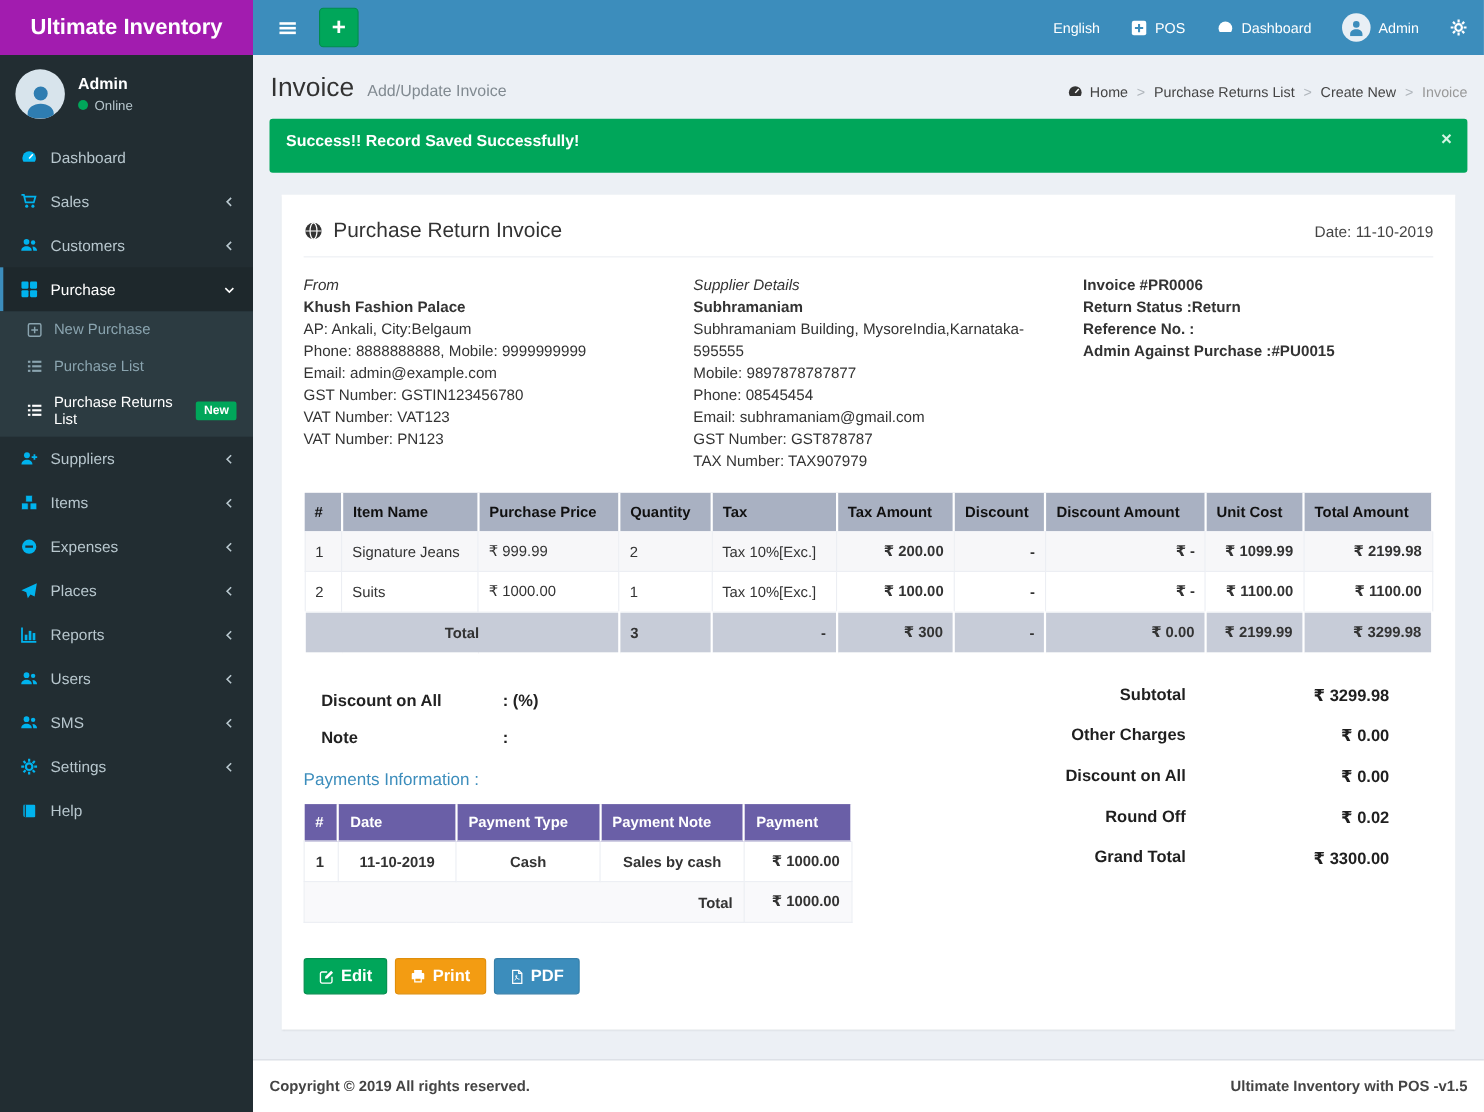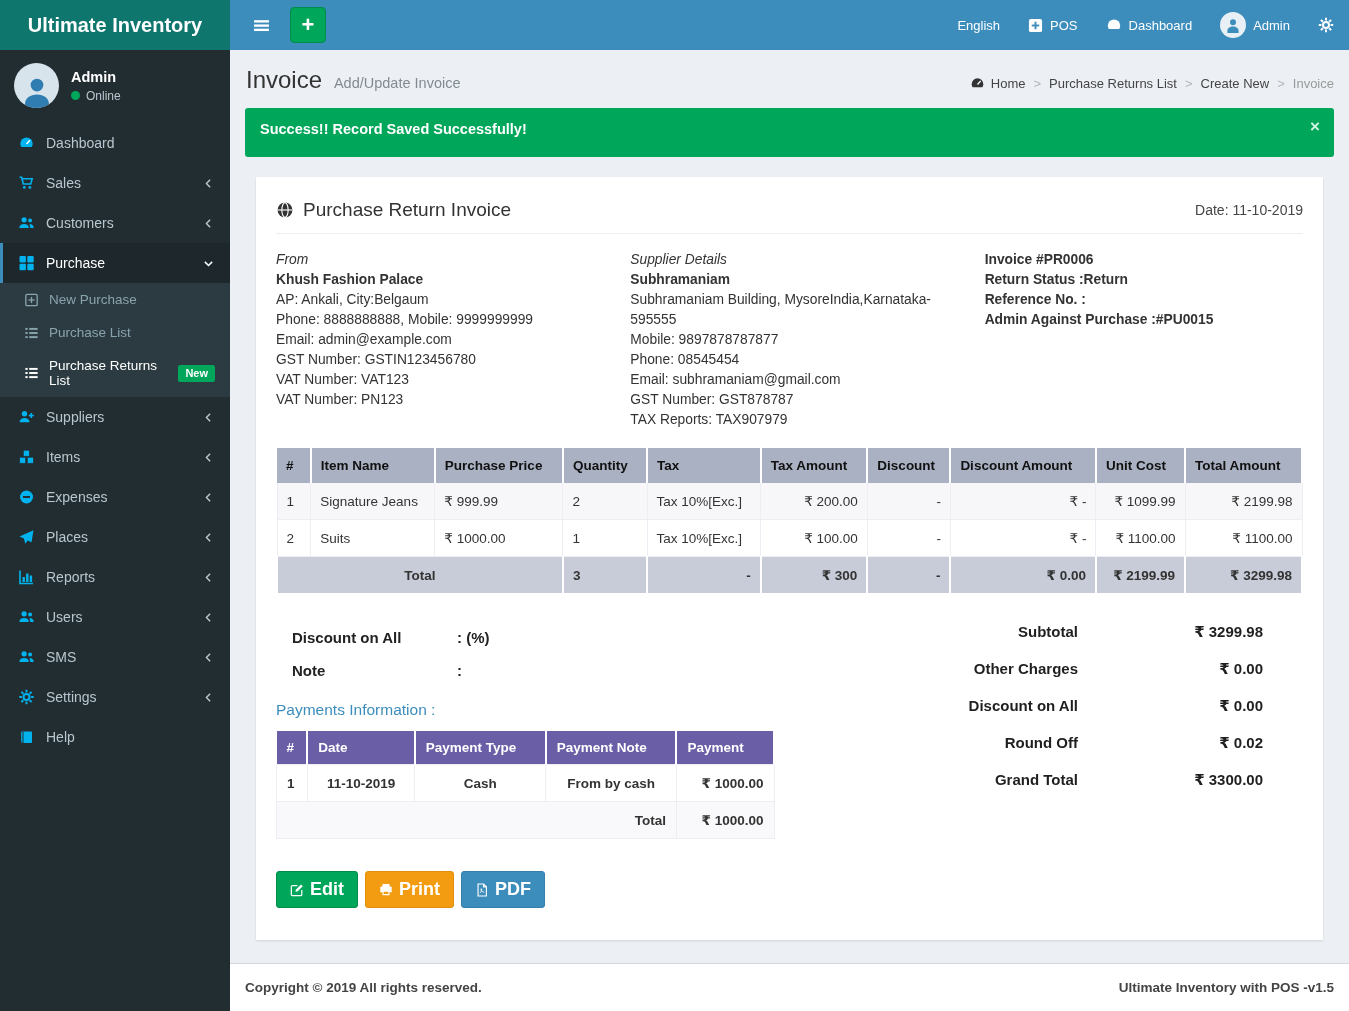--- a/index.html
+++ b/index.html
@@ -5,21 +5,21 @@
   * { box-sizing: border-box; margin: 0; padding: 0; }
   html,body { width:1349px; }
   body {
     font-family: "Liberation Sans", "DejaVu Sans", sans-serif;
     background:#ecf0f5; color:#333; font-size:14px;
   }
   .app { width:1349px; min-height:1011px; display:flex; flex-direction:column; }
 
   
   .navbar { height:50px; display:flex; flex-shrink:0; }
-  .logo { width:230px; background:#0f766e; color:#fff; font-size:20px; font-weight:bold;
+  .logo { width:230px; background:#a21caf; color:#fff; font-size:20px; font-weight:bold;
           display:flex; align-items:center; justify-content:center; }
   .nav-rest { flex:1; background:#3c8dbc; display:flex; align-items:center; padding:0 15px 0 14px; color:#fff; }
   .hamburger { width:34px; height:50px; display:flex; align-items:center; justify-content:center; cursor:pointer; }
   .plus-btn { width:36px; height:36px; background:#00a65a; border:1px solid #008d4c; border-radius:4px;
               color:#fff; font-size:22px; font-weight:bold; display:flex; align-items:center; justify-content:center;
               margin-left:12px; cursor:pointer; }
   .nav-right { margin-left:auto; display:flex; align-items:center; gap:28px; font-size:13px; }
   .nav-link { display:flex; align-items:center; gap:7px; cursor:pointer; }
   .nav-avatar { width:26px; height:26px; border-radius:50%; background:#e8eff5; display:flex; align-items:center; justify-content:center; }
 
@@ -72,21 +72,21 @@
   .inv-col { width:34.5%; padding-right:25px; }
   .inv-col.meta-col { width:31%; padding-right:0; }
   .col-heading { font-style:italic; color:#333; }
   .col-name { font-weight:bold; }
   .meta-line { font-weight:bold; line-height:20px; }
 
   
   table { border-collapse:collapse; }
   .items-table { width:100%; margin-top:18px; table-layout:fixed; font-size:13.5px; }
   .items-table th { background:#a9b1c2; color:#111; font-weight:bold; text-align:left; padding:10px 9px; border-right:2px solid #fff; }
-  .items-table th.num, .items-table td.num { text-align:right; }
+  .items-table th.num, .items-table td.num { text-align:right;font-weight:bold; }
   .items-table td { padding:10px 9px; border:1px solid #eceef3; border-top:none; }
   .items-table tbody tr:nth-child(odd) td { background:#f7f7f9; }
   .items-table tbody tr:nth-child(even) td { background:#fff; }
   .items-table .total-row td { background:#c7ccd8 !important; font-weight:bold; border-color:#fff; border-width:2px; }
   .items-table .total-row .t-label { text-align:center; }
 
   
   .lower { display:flex; margin-top:26px; }
   .lower-left { width:55%; }
   .lower-right { flex:1; padding:2px 40px 0 60px; }
@@ -100,21 +100,21 @@
   .pay-table .pc { text-align:center; }
   .pay-table .pay-total td { background:#f9f9fb; }
 
   .summary { display:flex; flex-direction:column; gap:19px; }
   .sum-row { display:flex; font-size:15px; font-weight:bold; color:#1f1f1f; }
   .sum-row .sl { flex:1; text-align:right; }
   .sum-row .sv { width:185px; text-align:right; }
 
   
   .btn-row { display:flex; gap:7px; margin-top:32px; }
-  .btn { display:inline-flex; align-items:center; gap:6px; color:#fff; font-size:18px; font-weight:bold;
+  .btn { display:inline-flex; align-items:center; gap:6px; color:#fff; font-size:15px; font-weight:bold;
          padding:7px 13px; border-radius:3px; cursor:pointer; border:1px solid transparent; }
   .btn-edit { background:#00a65a; border-color:#008d4c; }
   .btn-print { background:#f39c12; border-color:#e08e0b; }
   .btn-pdf { background:#3c8dbc; border-color:#367fa9; }
 
   
   .footer { background:#fff; border-top:1px solid #d2d6de; padding:16px 15px; display:flex; justify-content:space-between;
             font-size:13.5px; color:#444; font-weight:bold; }
 
   .ic { display:inline-block; vertical-align:-2px; flex-shrink:0; }
@@ -495,21 +495,21 @@
               <div>VAT Number: PN123</div>
             </div>
             <div class="inv-col">
               <div class="col-heading">Supplier Details</div>
               <div class="col-name">Subhramaniam</div>
               <div>Subhramaniam Building, MysoreIndia,Karnataka-595555</div>
               <div>Mobile: 9897878787877</div>
               <div>Phone: 08545454</div>
               <div>Email: subhramaniam@gmail.com</div>
               <div>GST Number: GST878787</div>
-              <div>TAX Reports: TAX907979</div>
+              <div>TAX Number: TAX907979</div>
             </div>
             <div class="inv-col meta-col">
               <div class="meta-line">Invoice #PR0006</div>
               <div class="meta-line">Return Status :Return</div>
               <div class="meta-line">Reference No. :</div>
               <div class="meta-line">Admin Against Purchase :#PU0015</div>
             </div>
           </div>
 
           <table class="items-table">
@@ -605,21 +605,21 @@
                     <th>Payment Type</th>
                     <th>Payment Note</th>
                     <th>Payment</th>
                   </tr>
                 </thead>
                 <tbody>
                   <tr>
                     <td>1</td>
                     <td class="pc">11-10-2019</td>
                     <td class="pc">Cash</td>
-                    <td class="pc">From by cash</td>
+                    <td class="pc">Sales by cash</td>
                     <td class="pr">₹ 1000.00</td>
                   </tr>
                   <tr class="pay-total">
                     <td colspan="4" class="pr">Total</td>
                     <td class="pr">₹ 1000.00</td>
                   </tr>
                 </tbody>
               </table>
             </div>
 

